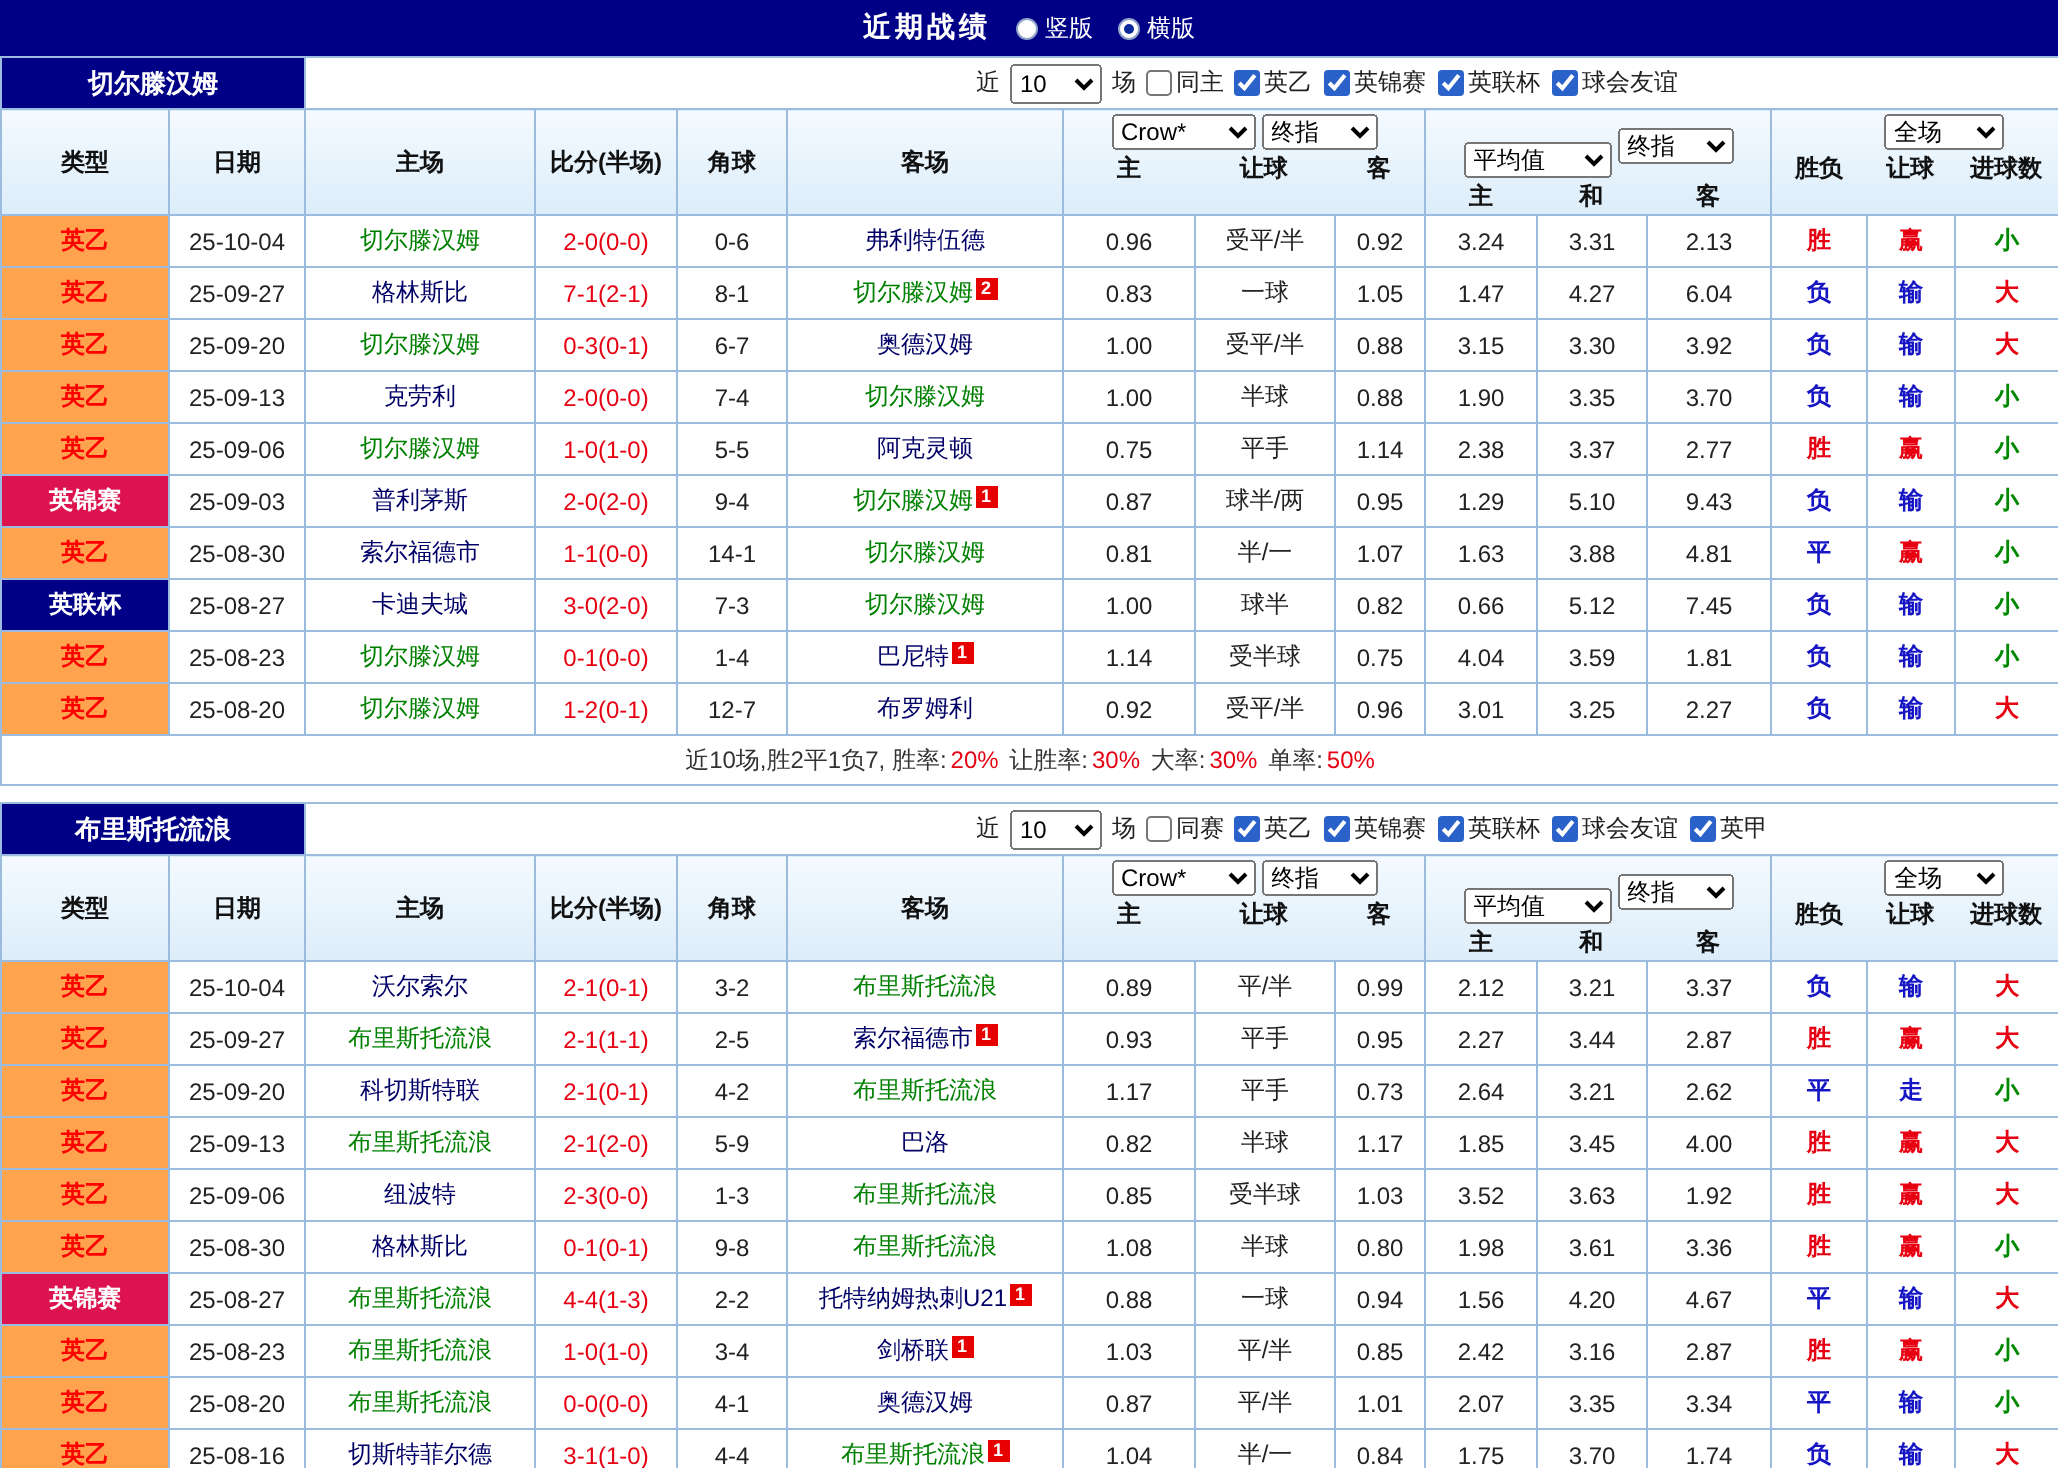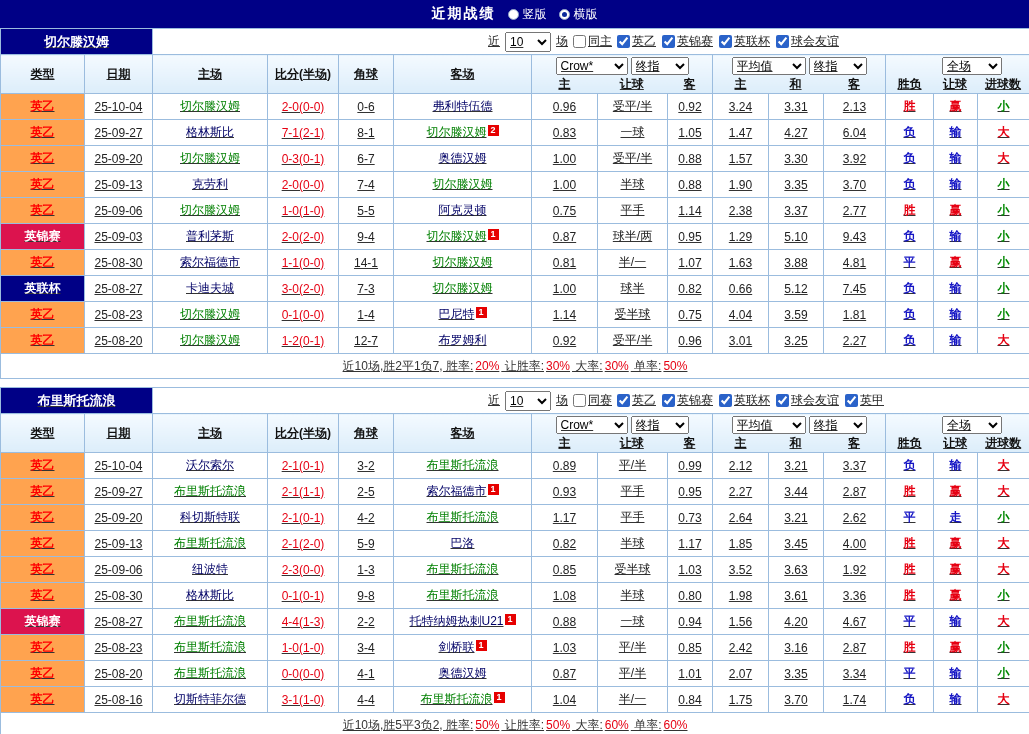--- a/index.html
+++ b/index.html
@@ -20,21 +20,21 @@
   .radio-opt { display:inline-flex; align-items:center; gap:4px; cursor:pointer; }
   .radio-dot {
     width:11px; height:11px; border-radius:50%; background:#fff;
     border:1px solid #8fa3c8; display:inline-block; position:relative;
   }
   .radio-dot.sel::after {
     content:""; position:absolute; left:2px; top:2px; width:5px; height:5px;
     border-radius:50%; background:#0a2a9c;
   }
   
-  table.stats { width:1029px; border-collapse:collapse; table-layout:fixed;text-decoration:underline; }
+  table.stats { width:1029px; border-collapse:collapse; table-layout:fixed; }
   .stats th, .stats td {
     border:1px solid #9bbcde; text-align:center; padding:0;
     height:26px; overflow:hidden; white-space:nowrap;
   }
   .tbl2 { margin-top:8px; }
   .team-box { background:#000086; color:#fff; font-weight:bold; font-size:13px; }
   .filter-cell { background:#fff; }
   .filters { display:flex; align-items:center; gap:5px; padding-left:335px; font-weight:normal; color:#222; }
   .filters select { height:20px; font-size:12px; }
   .sel-count { width:46px; }
@@ -43,21 +43,21 @@
   .league-checks { display:inline-flex; align-items:center; gap:6px; }
   .header-row th {
     background:linear-gradient(#f4faff,#dcedfa);
     font-weight:bold; color:#111; height:38px; font-size:12px;
   }
   .group-cell { padding:0; vertical-align:top; }
   .group-selects { display:flex; justify-content:center; align-items:center; gap:3px; padding:2px 0 1px; }
   .group-selects select { height:18px; font-size:12px; }
   .sel-company { width:72px; }
   .sel-time { width:58px; }
-  .sel-avg { width:74px; }
+  .sel-avg { width:74px;margin-top:14px; }
   .sel-scope { width:60px;margin-left:29px; }
   .group-labels { display:flex; font-weight:bold; }
   .g-asia span:nth-child(1){width:66px;} .g-asia span:nth-child(2){width:71px;} .g-asia span:nth-child(3){width:46px;}
   .g-euro span:nth-child(1){width:56px;} .g-euro span:nth-child(2){width:56px;} .g-euro span:nth-child(3){width:63px;}
   .g-res  span:nth-child(1){width:48px;} .g-res  span:nth-child(2){width:45px;} .g-res  span:nth-child(3){width:53px;}
   
   td.type { font-weight:bold; }
   td.score { color:#e60012; }
   td.date, td.corner, td.odds { color:#222; }
   td.res { font-weight:bold; }
@@ -216,21 +216,21 @@
       <tr>
         <td class="type" style="background: rgb(255, 163, 79); color: rgb(255, 0, 0);">英乙</td>
         <td class="date">25-09-20</td>
         <td><span class="team focal">切尔滕汉姆</span></td>
         <td class="score">0-3(0-1)</td>
         <td class="corner">6-7</td>
         <td><span class="team">奥德汉姆</span></td>
         <td class="odds">1.00</td>
         <td class="odds">受平/半</td>
         <td class="odds">0.88</td>
-        <td class="odds">1.57</td>
+        <td class="odds">3.15</td>
         <td class="odds">3.30</td>
         <td class="odds">3.92</td>
         <td class="res" style="color: rgb(21, 21, 196);">负</td>
         <td class="res" style="color: rgb(21, 21, 196);">输</td>
         <td class="res" style="color: rgb(230, 0, 18);">大</td>
       </tr>
       <tr>
         <td class="type" style="background: rgb(255, 163, 79); color: rgb(255, 0, 0);">英乙</td>
         <td class="date">25-09-13</td>
         <td><span class="team">克劳利</span></td>

